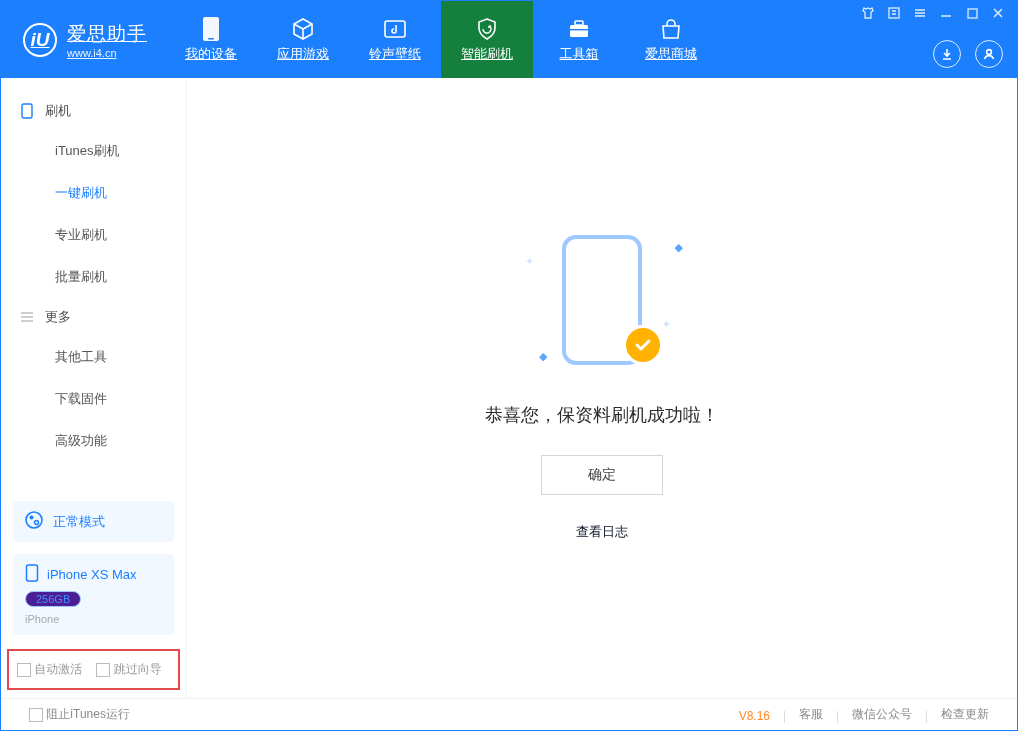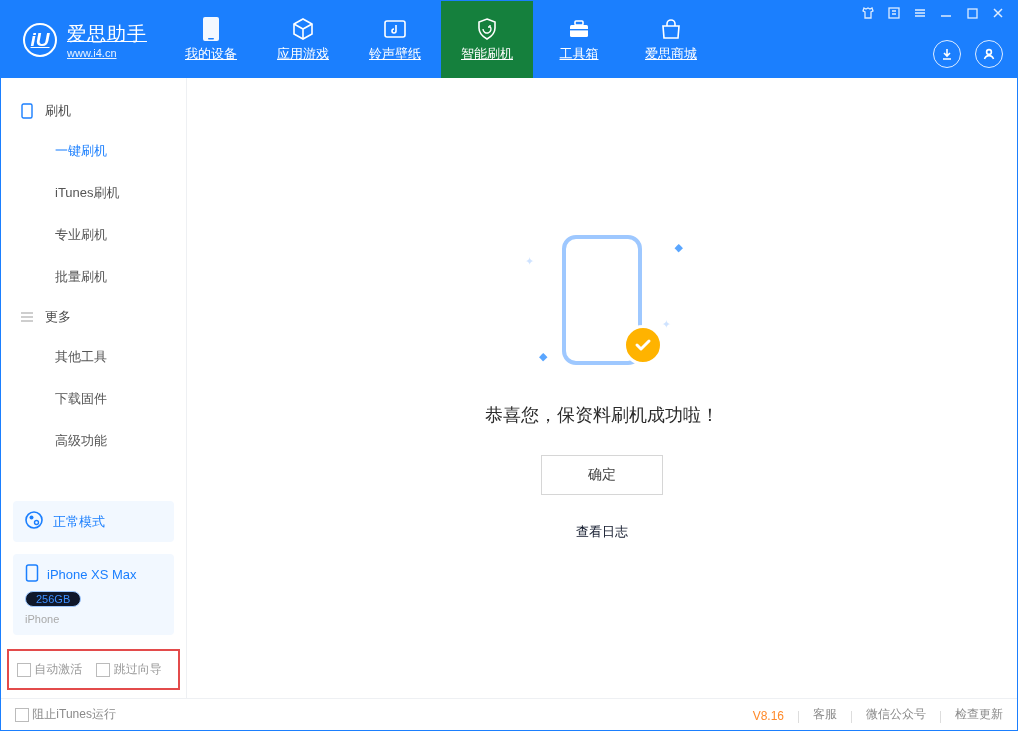--- a/index.html
+++ b/index.html
@@ -97,21 +97,21 @@
   display:flex;align-items:center;gap:10px;
   color:#1b7ffe;
 }
 .device-card { flex-direction:column; align-items:flex-start; gap:6px; font-weight:500; }
 .device-card .row1 { display:flex;align-items:center;gap:8px; }
 .badge {
   display:inline-block;
   border:1px solid #9ec8ff;
   color:#3e90ff; font-size:11px;
   border-radius:10px; padding:1px 10px;
-  background:#0f172a;
+  background:#4c1d95;
 }
 .dev-sub { color:#a9a9a9; font-size:11px; font-weight:400; }
 .opt-row {
   border: 2px solid #e34b4b;
   margin: 8px 6px 8px 6px;
   padding: 10px 8px;
   display:flex;align-items:center;gap:14px;
   color:#999;font-size:12px;
 }
 .chk { width:14px;height:14px;border:1px solid #bbb;display:inline-block;vertical-align:middle; }
@@ -135,21 +135,21 @@
 .msg { font-size:18px; color:#2b2b2b; }
 .ok-btn {
   border:1px solid #d6d6d6; background:#fff;
   padding:10px 46px; font-size:14px; cursor:pointer; color:#444;
 }
 .loglink { color:#0f172a; font-size:13px; cursor:pointer; }
 
 .footer {
   height:32px;border-top:1px solid #eef0f3;
   display:flex;align-items:center;
-  padding:0 14px; font-size:12px; color:#8a8a8a;
+  padding:0 28px; font-size:12px; color:#8a8a8a;
 }
 .footer .left { display:flex;align-items:center;gap:6px; }
 .footer .right { margin-left:auto;display:flex;align-items:flex-end;gap:14px; }
 .footer .ver { color:#ff8a2a; }
 .sep { width:1px;height:12px;background:#ddd; }
 </style>
 </head>
 <body>
 
 <div class="header">
@@ -268,22 +268,22 @@
 <div class="body">
   <div class="sidebar">
     <div class="sb-head">
       <span class="hicon">
           <svg width="12" height="16" viewBox="0 0 12 16" fill="none" stroke="#1b7ffe" stroke-width="1.4">
             <rect x="1" y="1" width="10" height="14" rx="1.5"></rect>
           </svg>
         </span>
       <span>刷机</span>
     </div>
+    <div class="sb-item">iTunes刷机</div>
     <div class="sb-item active">一键刷机</div>
-    <div class="sb-item">iTunes刷机</div>
     <div class="sb-item">专业刷机</div>
     <div class="sb-item">批量刷机</div>
     <div class="sb-head">
       <span class="hicon" style="color:#bfbfbf">
           <svg width="14" height="12" viewBox="0 0 14 12" stroke="#bfbfbf" stroke-width="1.5">
             <path d="M1 2h12M1 6h12M1 10h12"></path>
           </svg>
         </span>
       <span>更多</span>
     </div>

